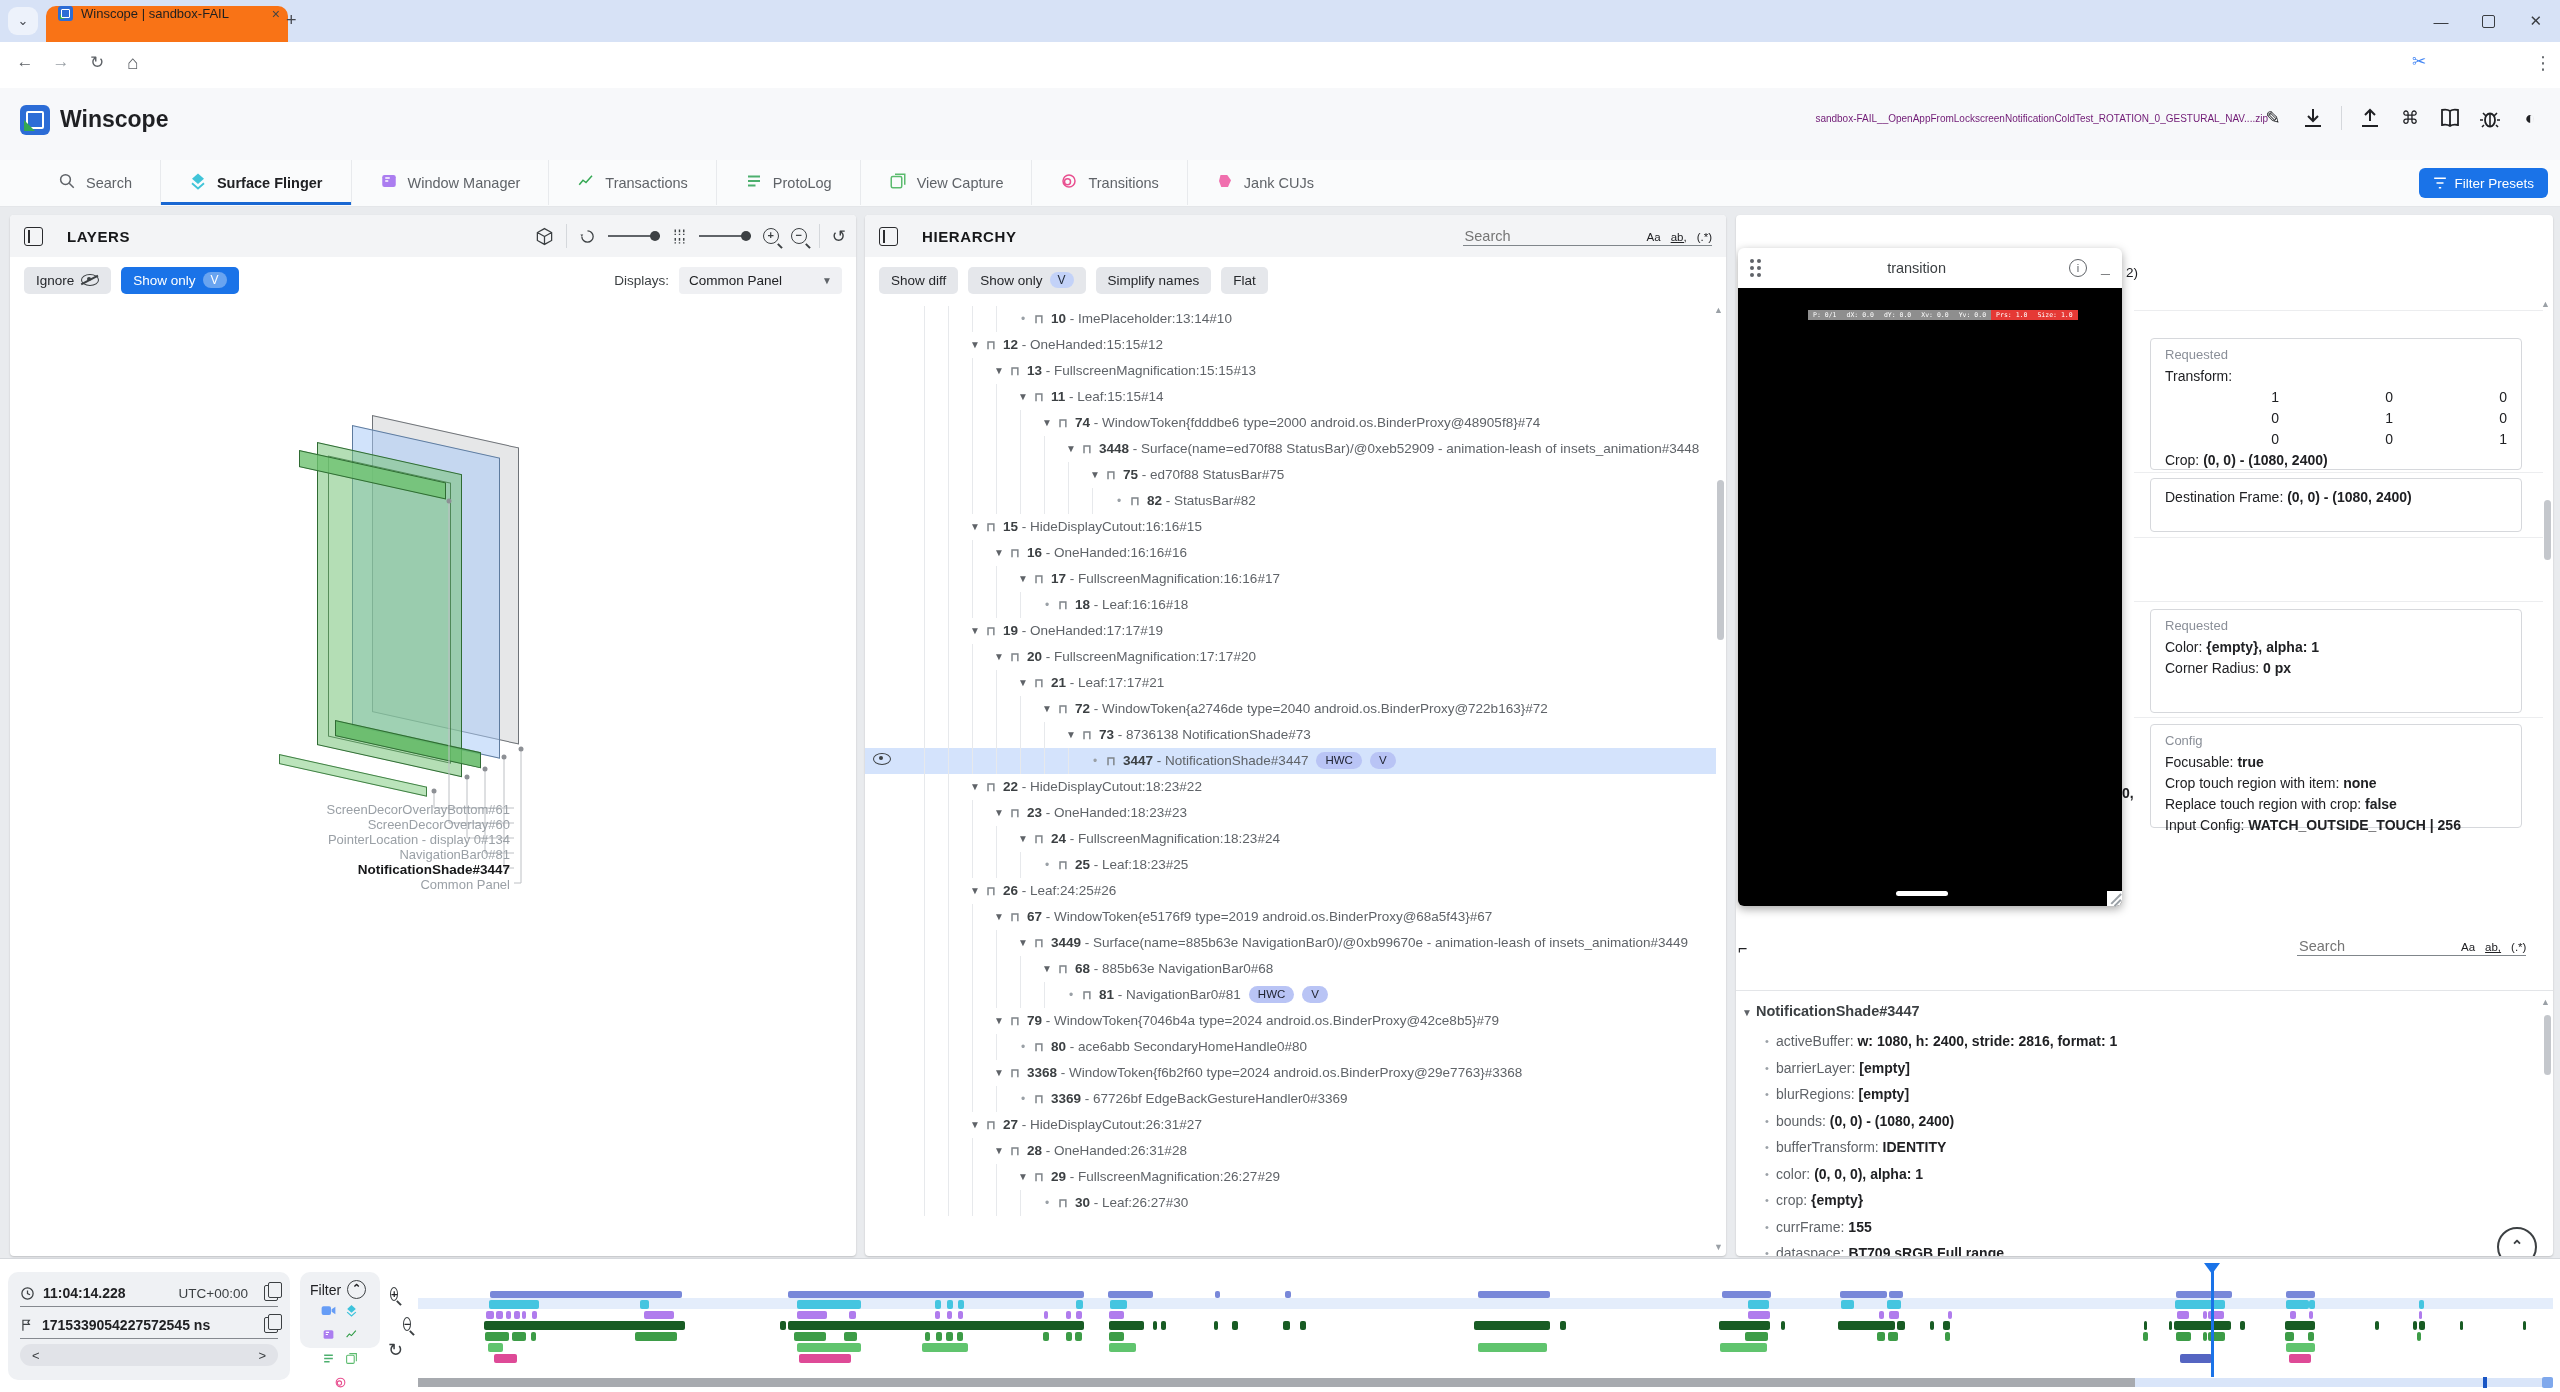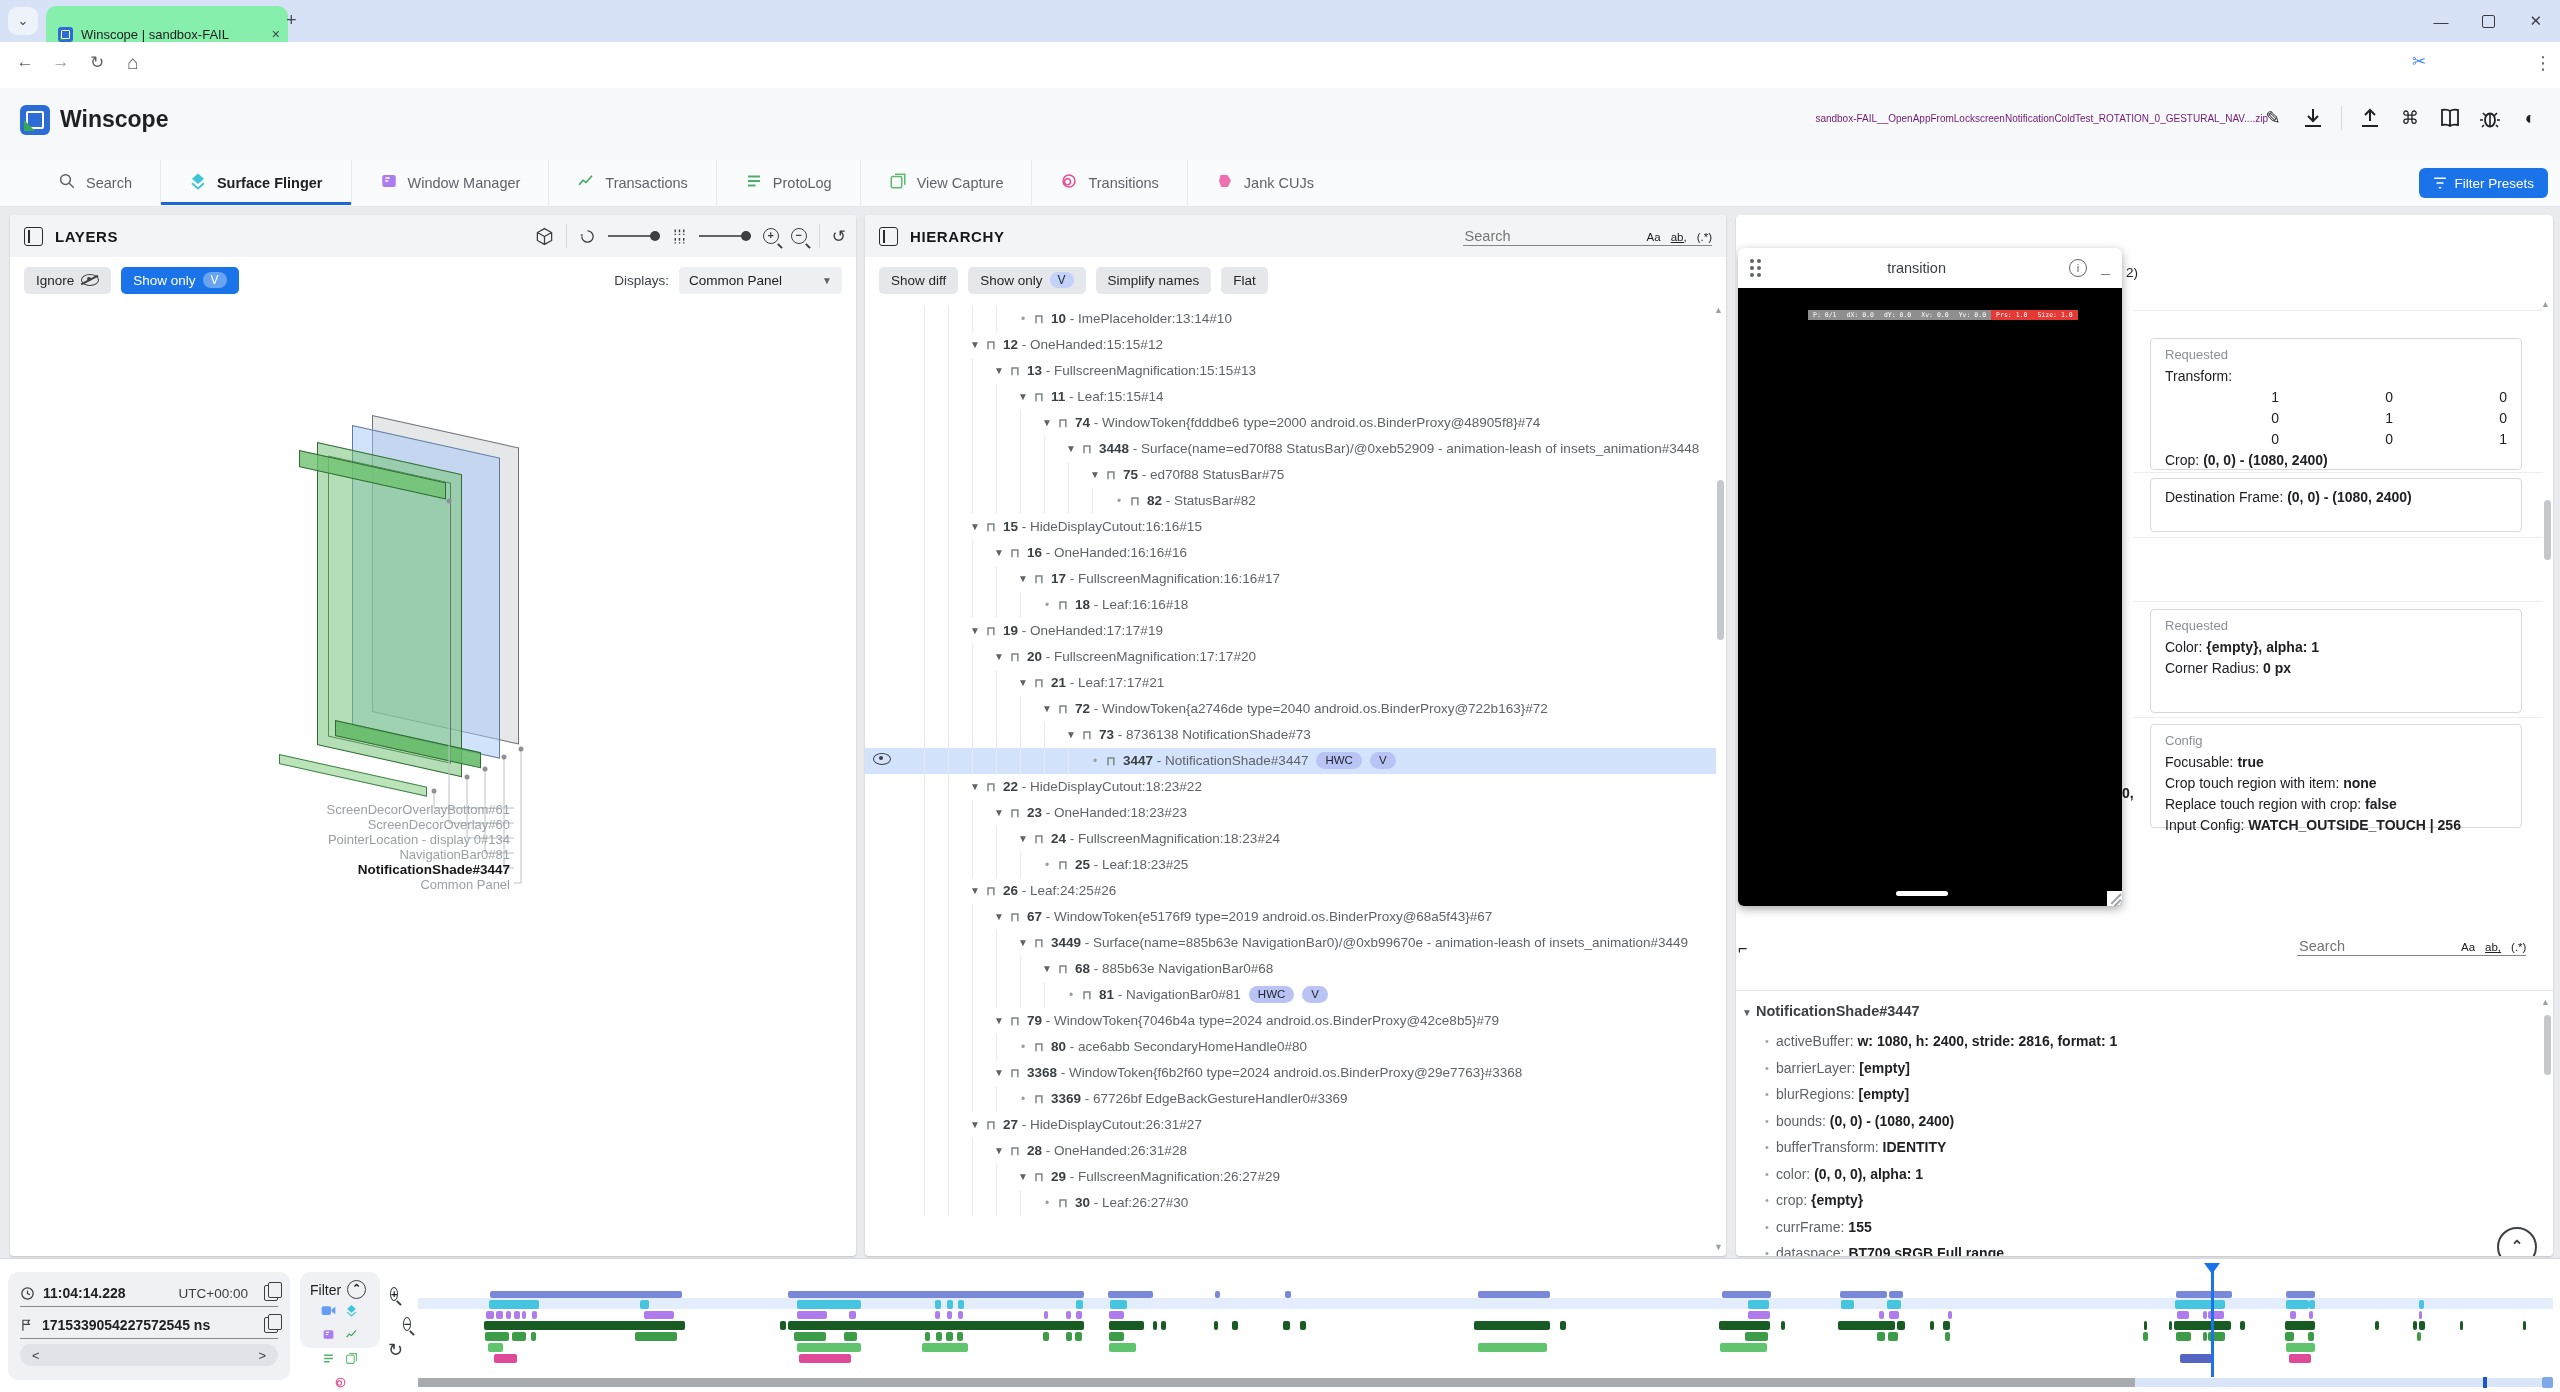--- a/index.html
+++ b/index.html
@@ -3,22 +3,22 @@
 <meta charset="utf-8">
 <style>
   html,body{margin:0;padding:0;background:#fff;}
   .screen{position:relative;width:2560px;height:1392px;overflow:hidden;
     font-family:"Liberation Sans",sans-serif;color:#202124;background:#E9EBEE;}
   .abs{position:absolute;}
   
   .tabstrip{position:absolute;left:0;top:0;width:2560px;height:42px;background:#D7E2F6;}
   .tabsearch{position:absolute;left:8px;top:7px;width:30px;height:28px;border-radius:9px;
     background:#EDF2FB;color:#44474E;text-align:center;line-height:28px;font-size:13px;}
-  .tab{position:absolute;left:46px;top:6px;width:226px;height:36px;background:#86efac;
-    border-radius:10px 10px 0 0;display:flex;align-items:flex-end;padding:0 8px;}
+  .tab{position:absolute;left:46px;top:6px;width:226px;height:36px;background:#f97316;
+    border-radius:10px 10px 0 0;display:flex;align-items:flex-start;padding:0 8px;}
   .tab .fav{width:15px;height:15px;border-radius:3px;background:#2C6CD6;position:relative;margin:0 8px 0 4px;flex:none;}
   .tab .fav:after{content:"";position:absolute;inset:3px;border:1.5px solid #fff;border-radius:1px;}
   .tab .fav:before{content:"";position:absolute;left:2px;bottom:2px;border-left:5px solid #34A853;border-top:5px solid transparent;}
   .tabtitle{font-size:13px;color:#1f1f1f;white-space:nowrap;overflow:hidden;flex:1;}
   .tabclose{color:#444;font-size:14px;margin-left:6px;}
   .newtab{position:absolute;left:286px;top:10px;font-size:18px;color:#44474E;}
   .winctl{position:absolute;top:0;height:42px;display:flex;align-items:center;gap:34px;right:18px;color:#3A3D42;font-size:15px;}
   .chrometools{position:absolute;left:0;top:42px;width:2560px;height:46px;background:#fff;border-bottom:1px solid #E3E6EA;}
   .navic{position:absolute;top:10px;font-size:17px;color:#5F6368;width:26px;text-align:center;}
   .omnibox{position:absolute;left:164px;top:48px;width:2158px;height:34px;border-radius:17px;background:#EEF1F6;
@@ -49,21 +49,21 @@
   .tabitem{display:flex;align-items:center;gap:10px;padding:0 28px;font-size:14.5px;color:#5F6368;
     border-left:1px solid #E8EAED;position:relative;}
   .tabitem:first-child{border-left:none;}
   .tabitem.active{color:#202124;font-weight:700;}
   .tabitem.active:after{content:"";position:absolute;left:0;right:0;bottom:0;height:3px;background:#1967D2;}
   .fpresets{position:absolute;right:12px;top:8px;height:30px;background:#1A73E8;color:#fff;border-radius:6px;
     font-size:13.5px;display:flex;align-items:center;gap:7px;padding:0 14px;}
   
   .panel{position:absolute;top:215px;height:1041px;background:#fff;border-radius:4px;box-shadow:0 1px 2px rgba(0,0,0,.18);overflow:hidden;}
   .phead{position:absolute;left:0;right:0;top:0;height:42px;background:#F3F4F6;display:flex;align-items:center;padding:0 14px;box-sizing:border-box;}
-  .ptitle{font-size:15px;font-weight:700;letter-spacing:.6px;color:#17181a;margin-left:12px;}
+  .ptitle{font-size:15px;font-weight:700;letter-spacing:.6px;color:#17181a;margin-left:24px;}
   .collapseic{width:17px;height:17px;border:1.7px solid #2a2b2e;border-radius:3px;position:relative;flex:none;}
   .collapseic:after{content:"";position:absolute;left:3px;top:2px;bottom:2px;width:2px;background:#2a2b2e;}
   .ptoolbar{position:absolute;left:0;right:0;top:42px;height:46px;background:#fff;display:flex;align-items:center;padding:0 14px;gap:10px;box-sizing:border-box;}
   .chip{height:27px;border-radius:5px;background:#E5E7EB;color:#25272b;font-size:13.5px;display:inline-flex;
     align-items:center;gap:7px;padding:0 12px;}
   .chip.blue{background:#1A73E8;color:#fff;}
   .vbadge{background:#C3D2F8;color:#1f2937;border-radius:10px;font-size:12px;padding:1px 8px;}
   .chip.blue .vbadge{background:rgba(255,255,255,.35);color:#fff;}
   .searchfield{display:flex;align-items:baseline;border-bottom:1px solid #80868B;}
   .searchfield input{border:none;outline:none;background:transparent;font-size:14.5px;width:170px;color:#202124;

